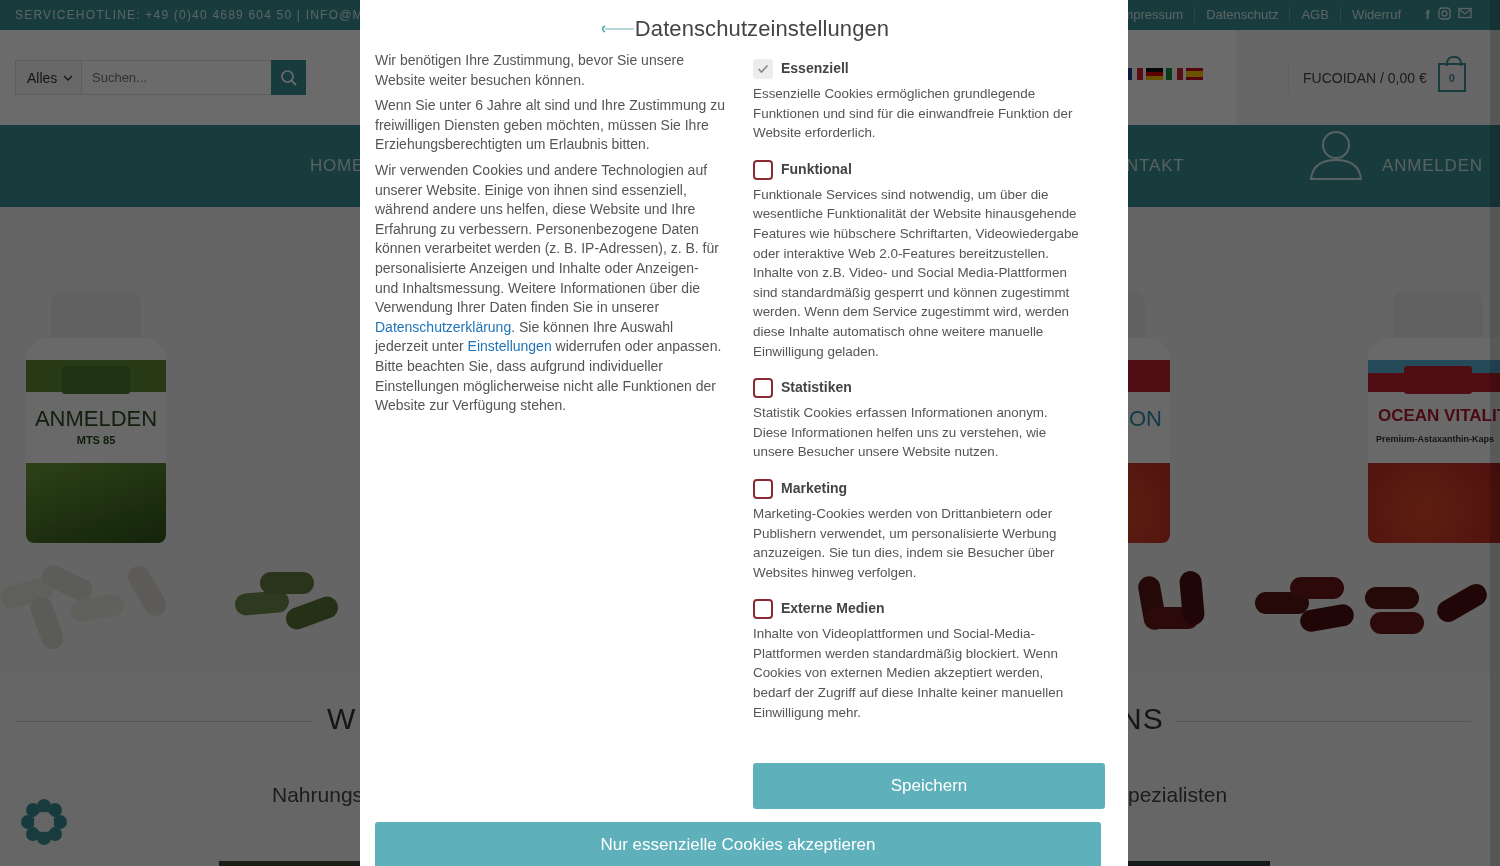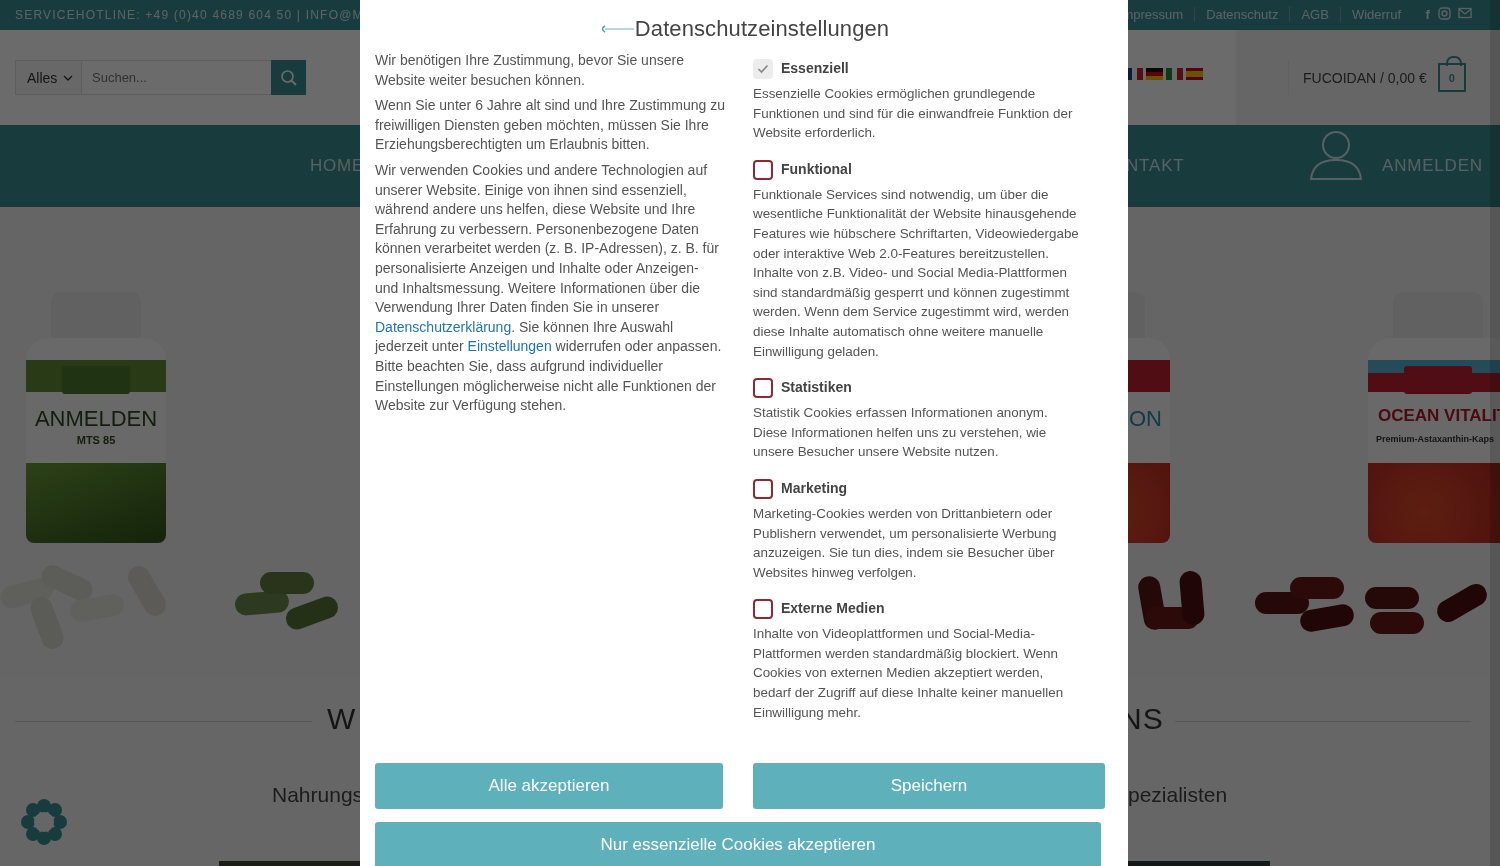--- a/index.html
+++ b/index.html
@@ -299,16 +299,15 @@
     </div>
     <div class="cat">
       <div class="cat-head">
         <div class="cb"></div>
         <span class="cat-label">Externe Medien</span>
       </div>
       <div class="cat-desc">Inhalte von Videoplattformen und Social-Media-Plattformen werden standardmäßig blockiert. Wenn Cookies von externen Medien akzeptiert werden, bedarf der Zugriff auf diese Inhalte keiner manuellen Einwilligung mehr.</div>
     </div>
   </div>
 
-  <div class="btn" style="left:15px;top:763px;width:348px;">Alle akzeptieren</div>
   <div class="btn" style="left:393px;top:763px;width:352px;">Speichern</div>
   <div class="btn" style="left:15px;top:822px;width:726px;">Nur essenzielle Cookies akzeptieren</div>
 </div>
 
 </body></html>

